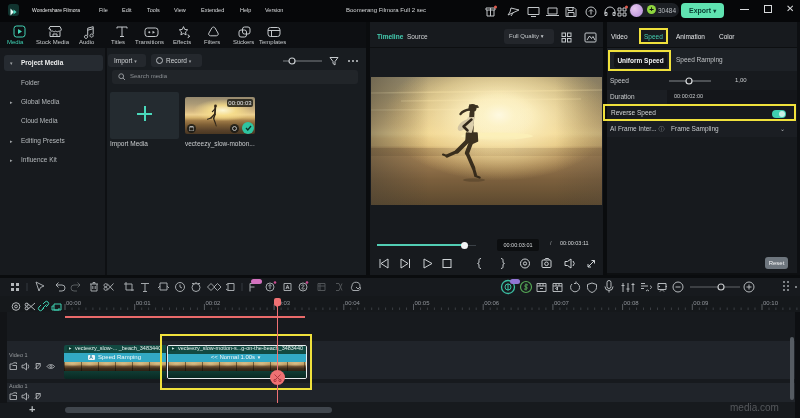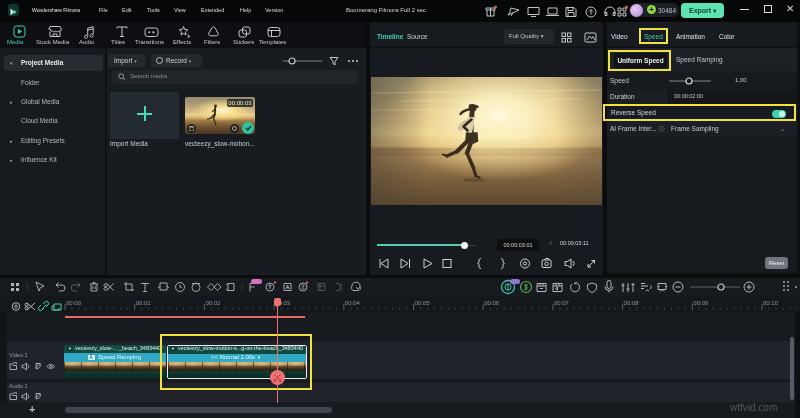--- a/index.html
+++ b/index.html
@@ -614,14 +614,14 @@
     </svg>
 
     <div class="abs" style="left:0;top:403px;width:800px;height:15px;background:#171a1e;"></div>
     <div class="abs" style="left:29px;top:403px;color:#b9bdc0;font-size:11px;font-weight:bold;">+</div>
     <div class="abs" style="left:65px;top:407px;width:267px;height:6px;border-radius:3px;background:#40464d;"></div>
     <div class="abs" style="left:789.5px;top:337px;width:4.5px;height:63px;border-radius:2.5px;background:#565c63;"></div>
     <div class="abs" style="left:795px;top:312px;width:5px;height:106px;background:#0d0f12;"></div>
   </div>
 
   <div class="abs" style="left:797px;top:22px;width:3px;height:253px;background:#0d0f12;"></div>
-  <div class="abs" style="left:730px;top:402px;color:#55585c;font-size:10px;">wtfvid.com</div>
+  <div class="abs" style="left:730px;top:402px;color:#55585c;font-size:10px;">media.com</div>
 </div>
 
 </body></html>

